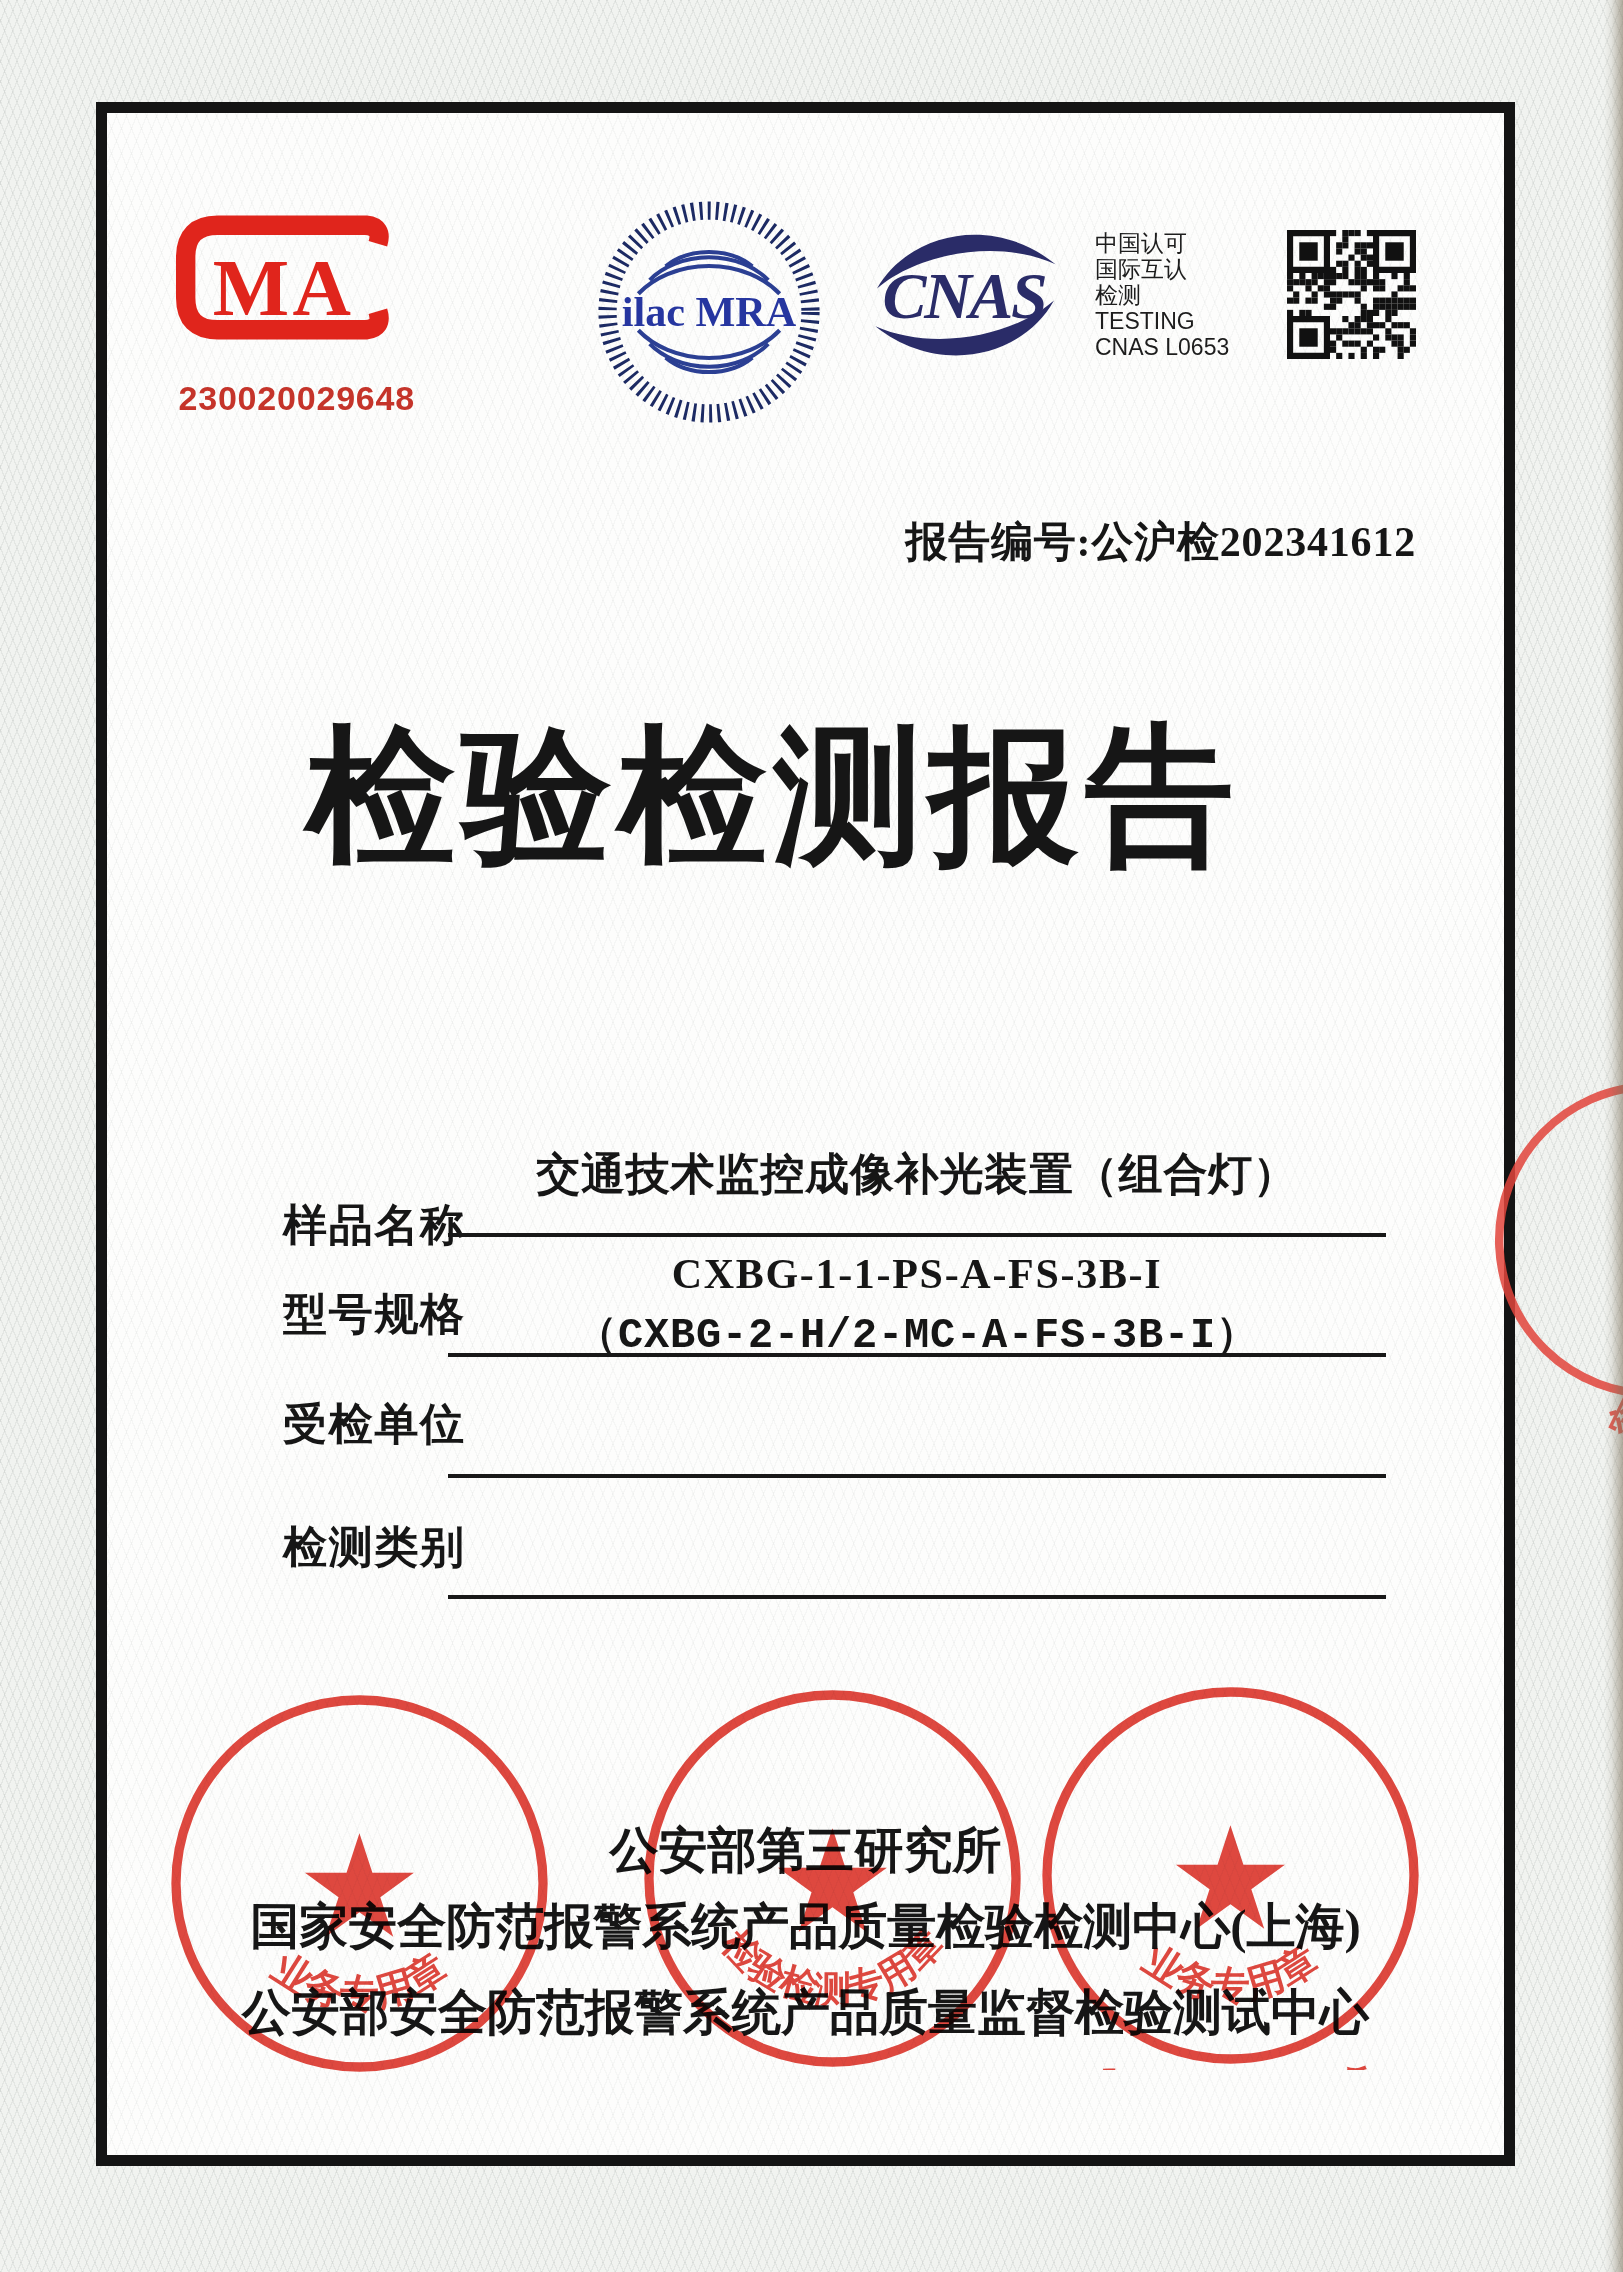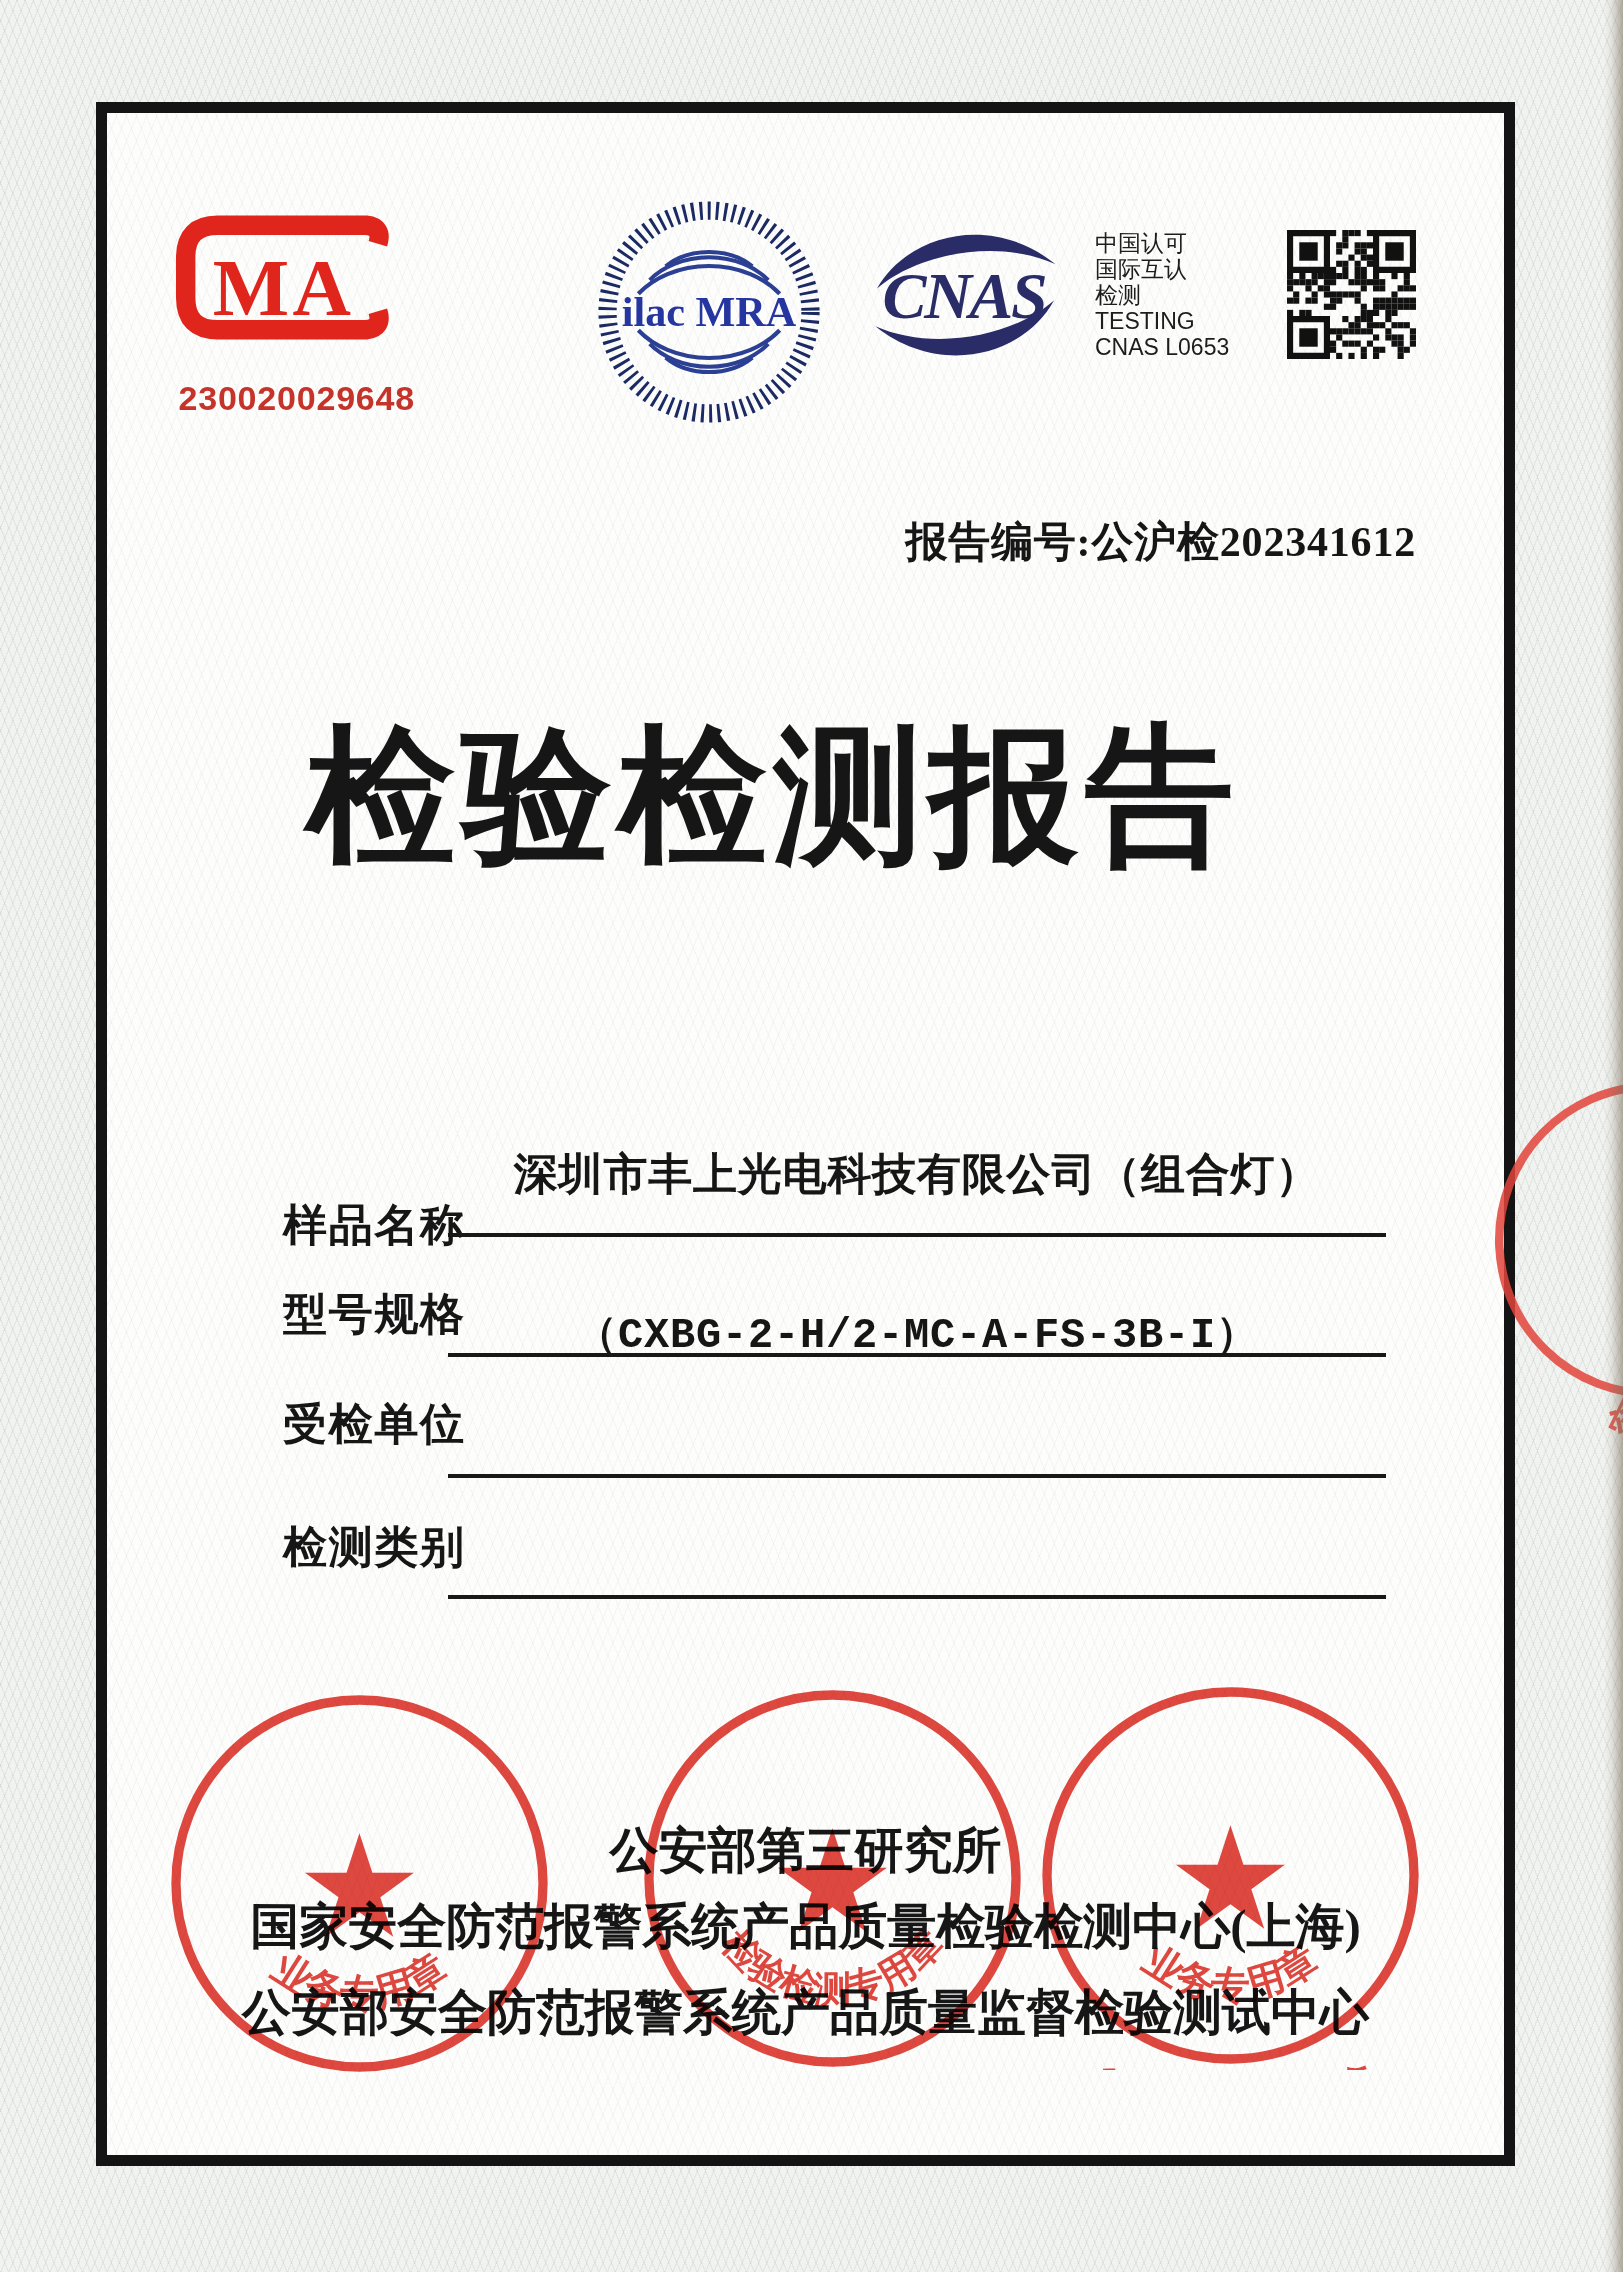--- a/index.html
+++ b/index.html
@@ -240,23 +240,24 @@
       </g>
   </svg>
 
   <div class="abs report-no">
     <span>报告编号:</span><span>公沪检202341612</span>
   </div>
 
   <h1 class="abs title">检验检测报告</h1>
 
   <div class="abs flabel" style="top:1196px;">样品名称</div>
-  <div class="abs fvalue" style="top:1145px;font-size:44px;letter-spacing:0.8px;">深圳市丰上光电科技有限公司（组合灯）</div>
+  <div class="abs fvalue" style="top:1145px;font-size:44px;letter-spacing:0.8px;">交通技术监控成像补光装置（组合灯）</div>
   <div class="abs uline" style="top:1233px;"></div>
 
+  <div class="abs fvalue" style="top:1250px;font-size:42px;letter-spacing:1.7px;">CXBG-1-1-PS-A-FS-3B-I</div>
   <div class="abs flabel" style="top:1285px;text-align:center;">型号规格</div>
   <div class="abs fvalue" style="top:1305px;font-size:42px;letter-spacing:0.8px;font-family:Liberation Mono, monospace;">（CXBG-2-H/2-MC-A-FS-3B-I）</div>
   <div class="abs uline" style="top:1353px;"></div>
 
   <div class="abs flabel" style="top:1395px;">受检单位</div>
   <div class="abs uline" style="top:1474px;"></div>
 
   <div class="abs flabel" style="top:1518px;">检测类别</div>
   <div class="abs uline" style="top:1595px;"></div>
 

